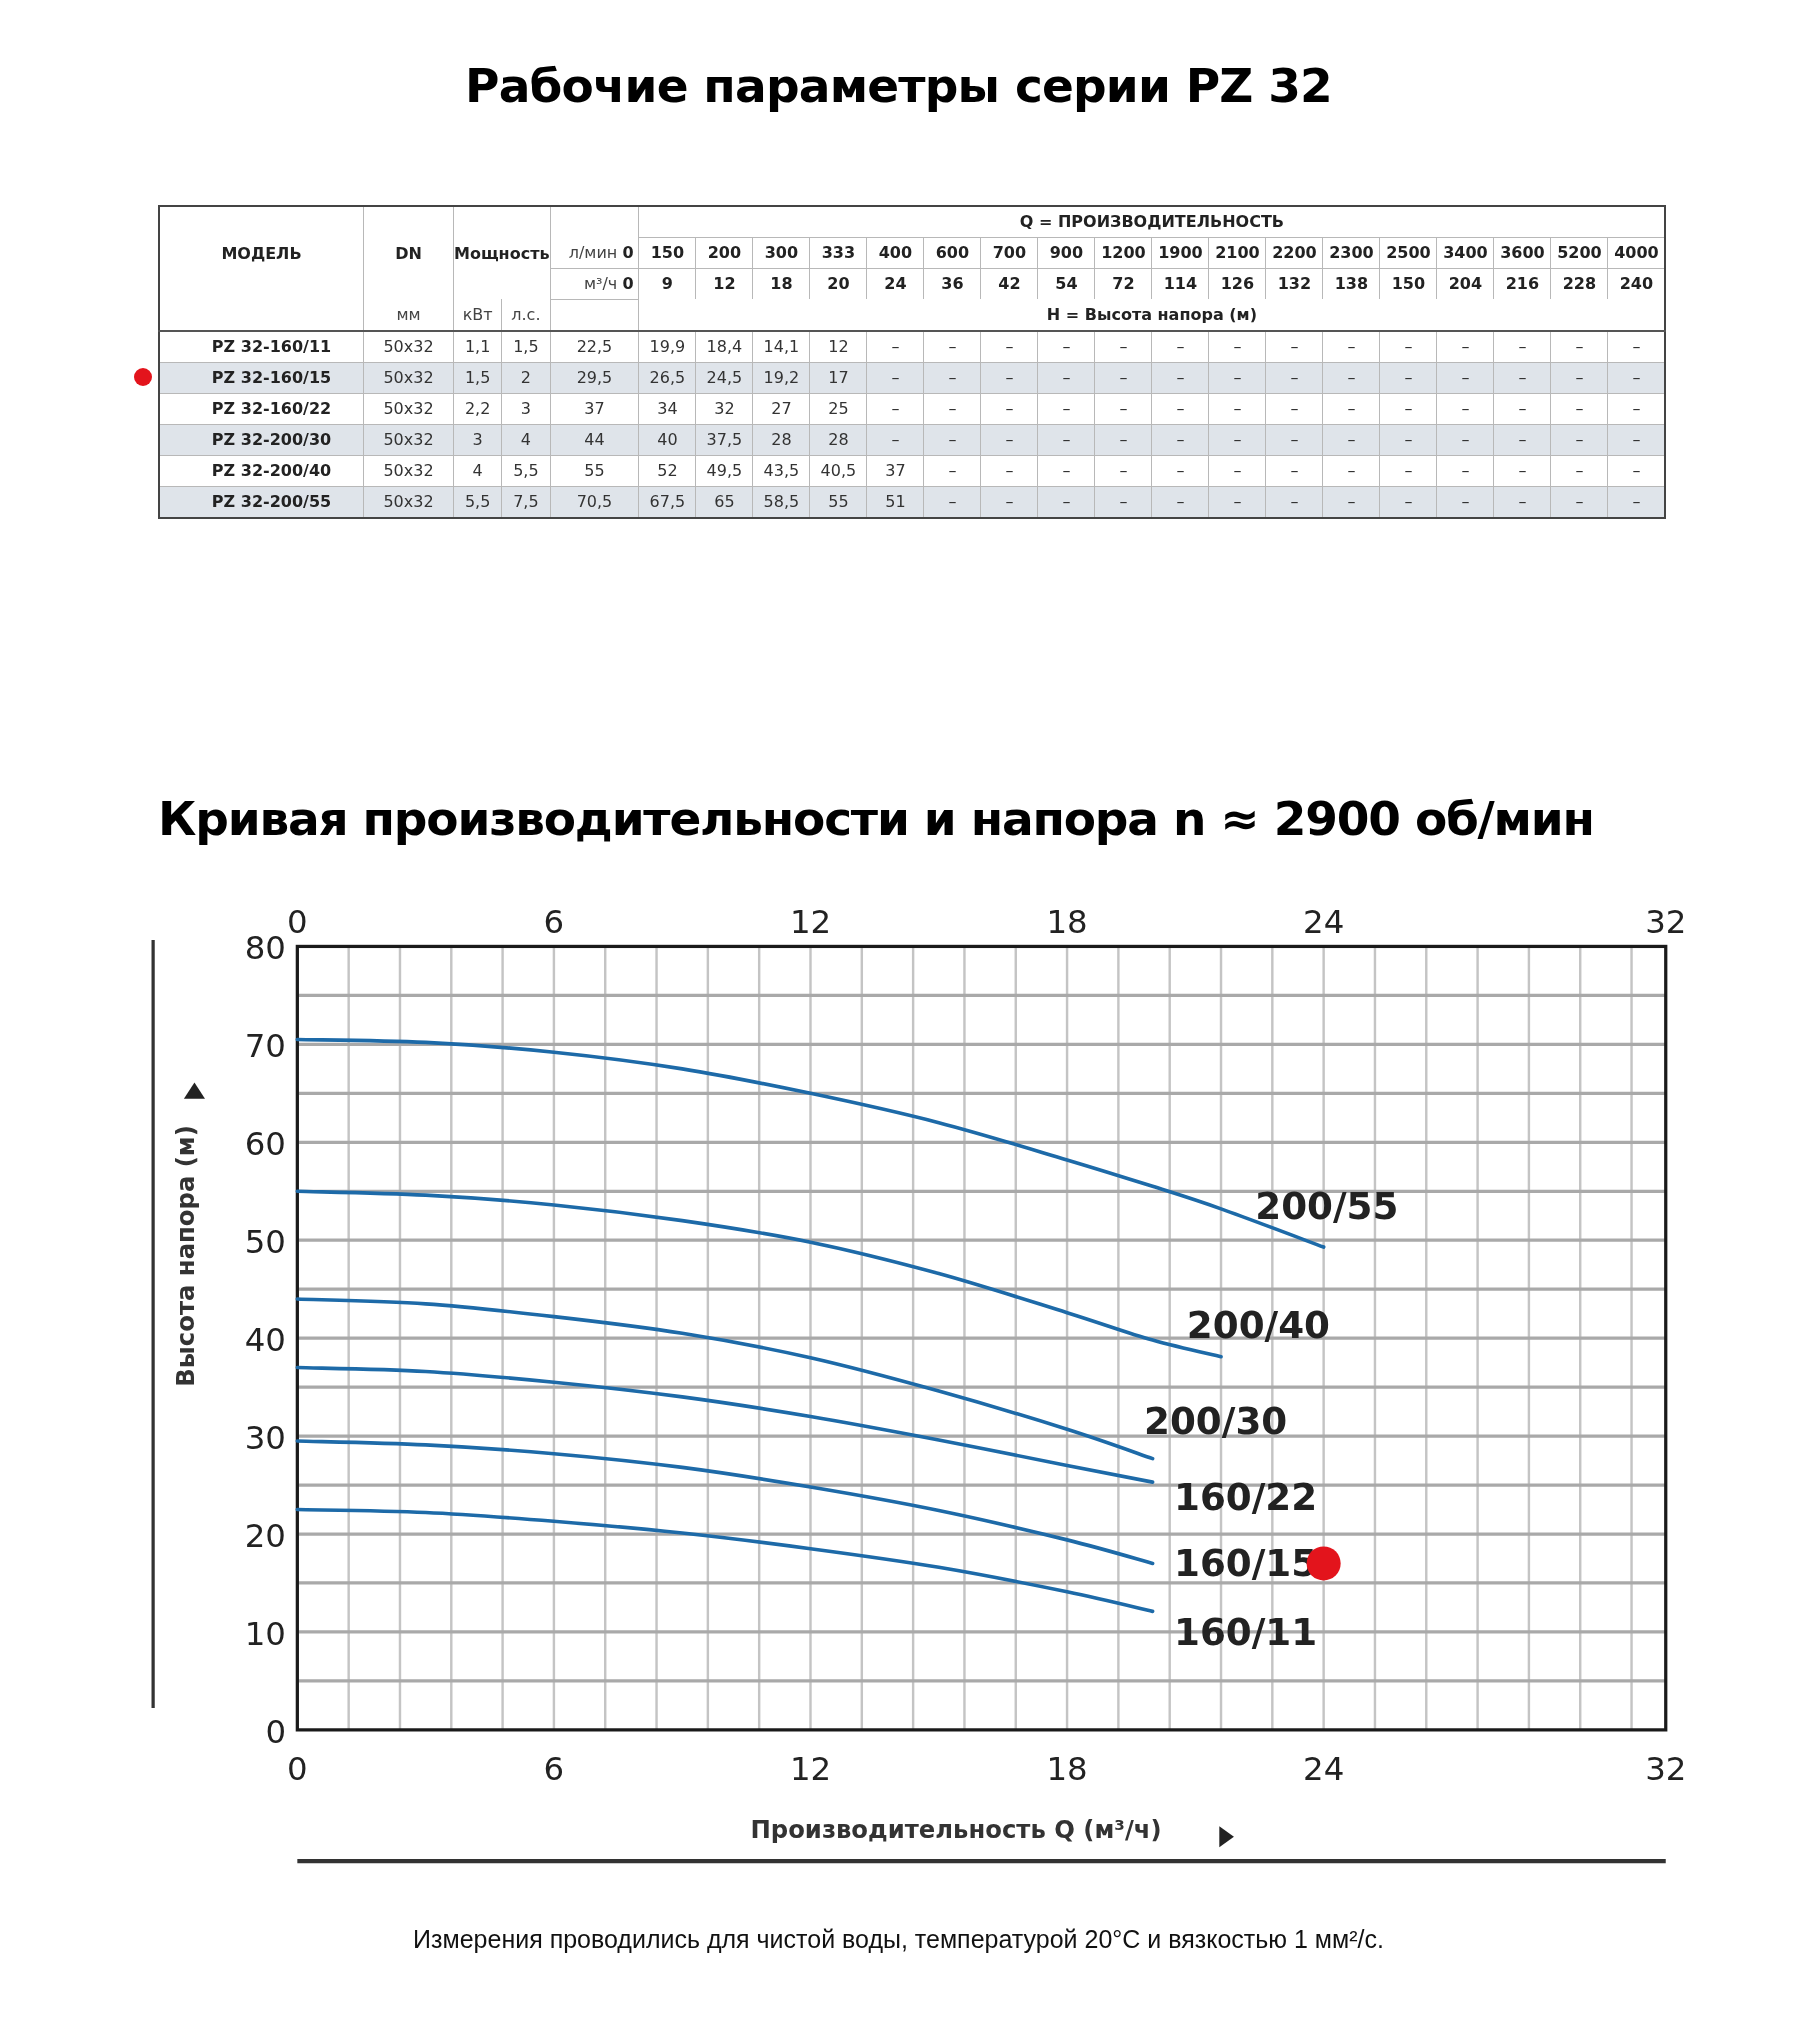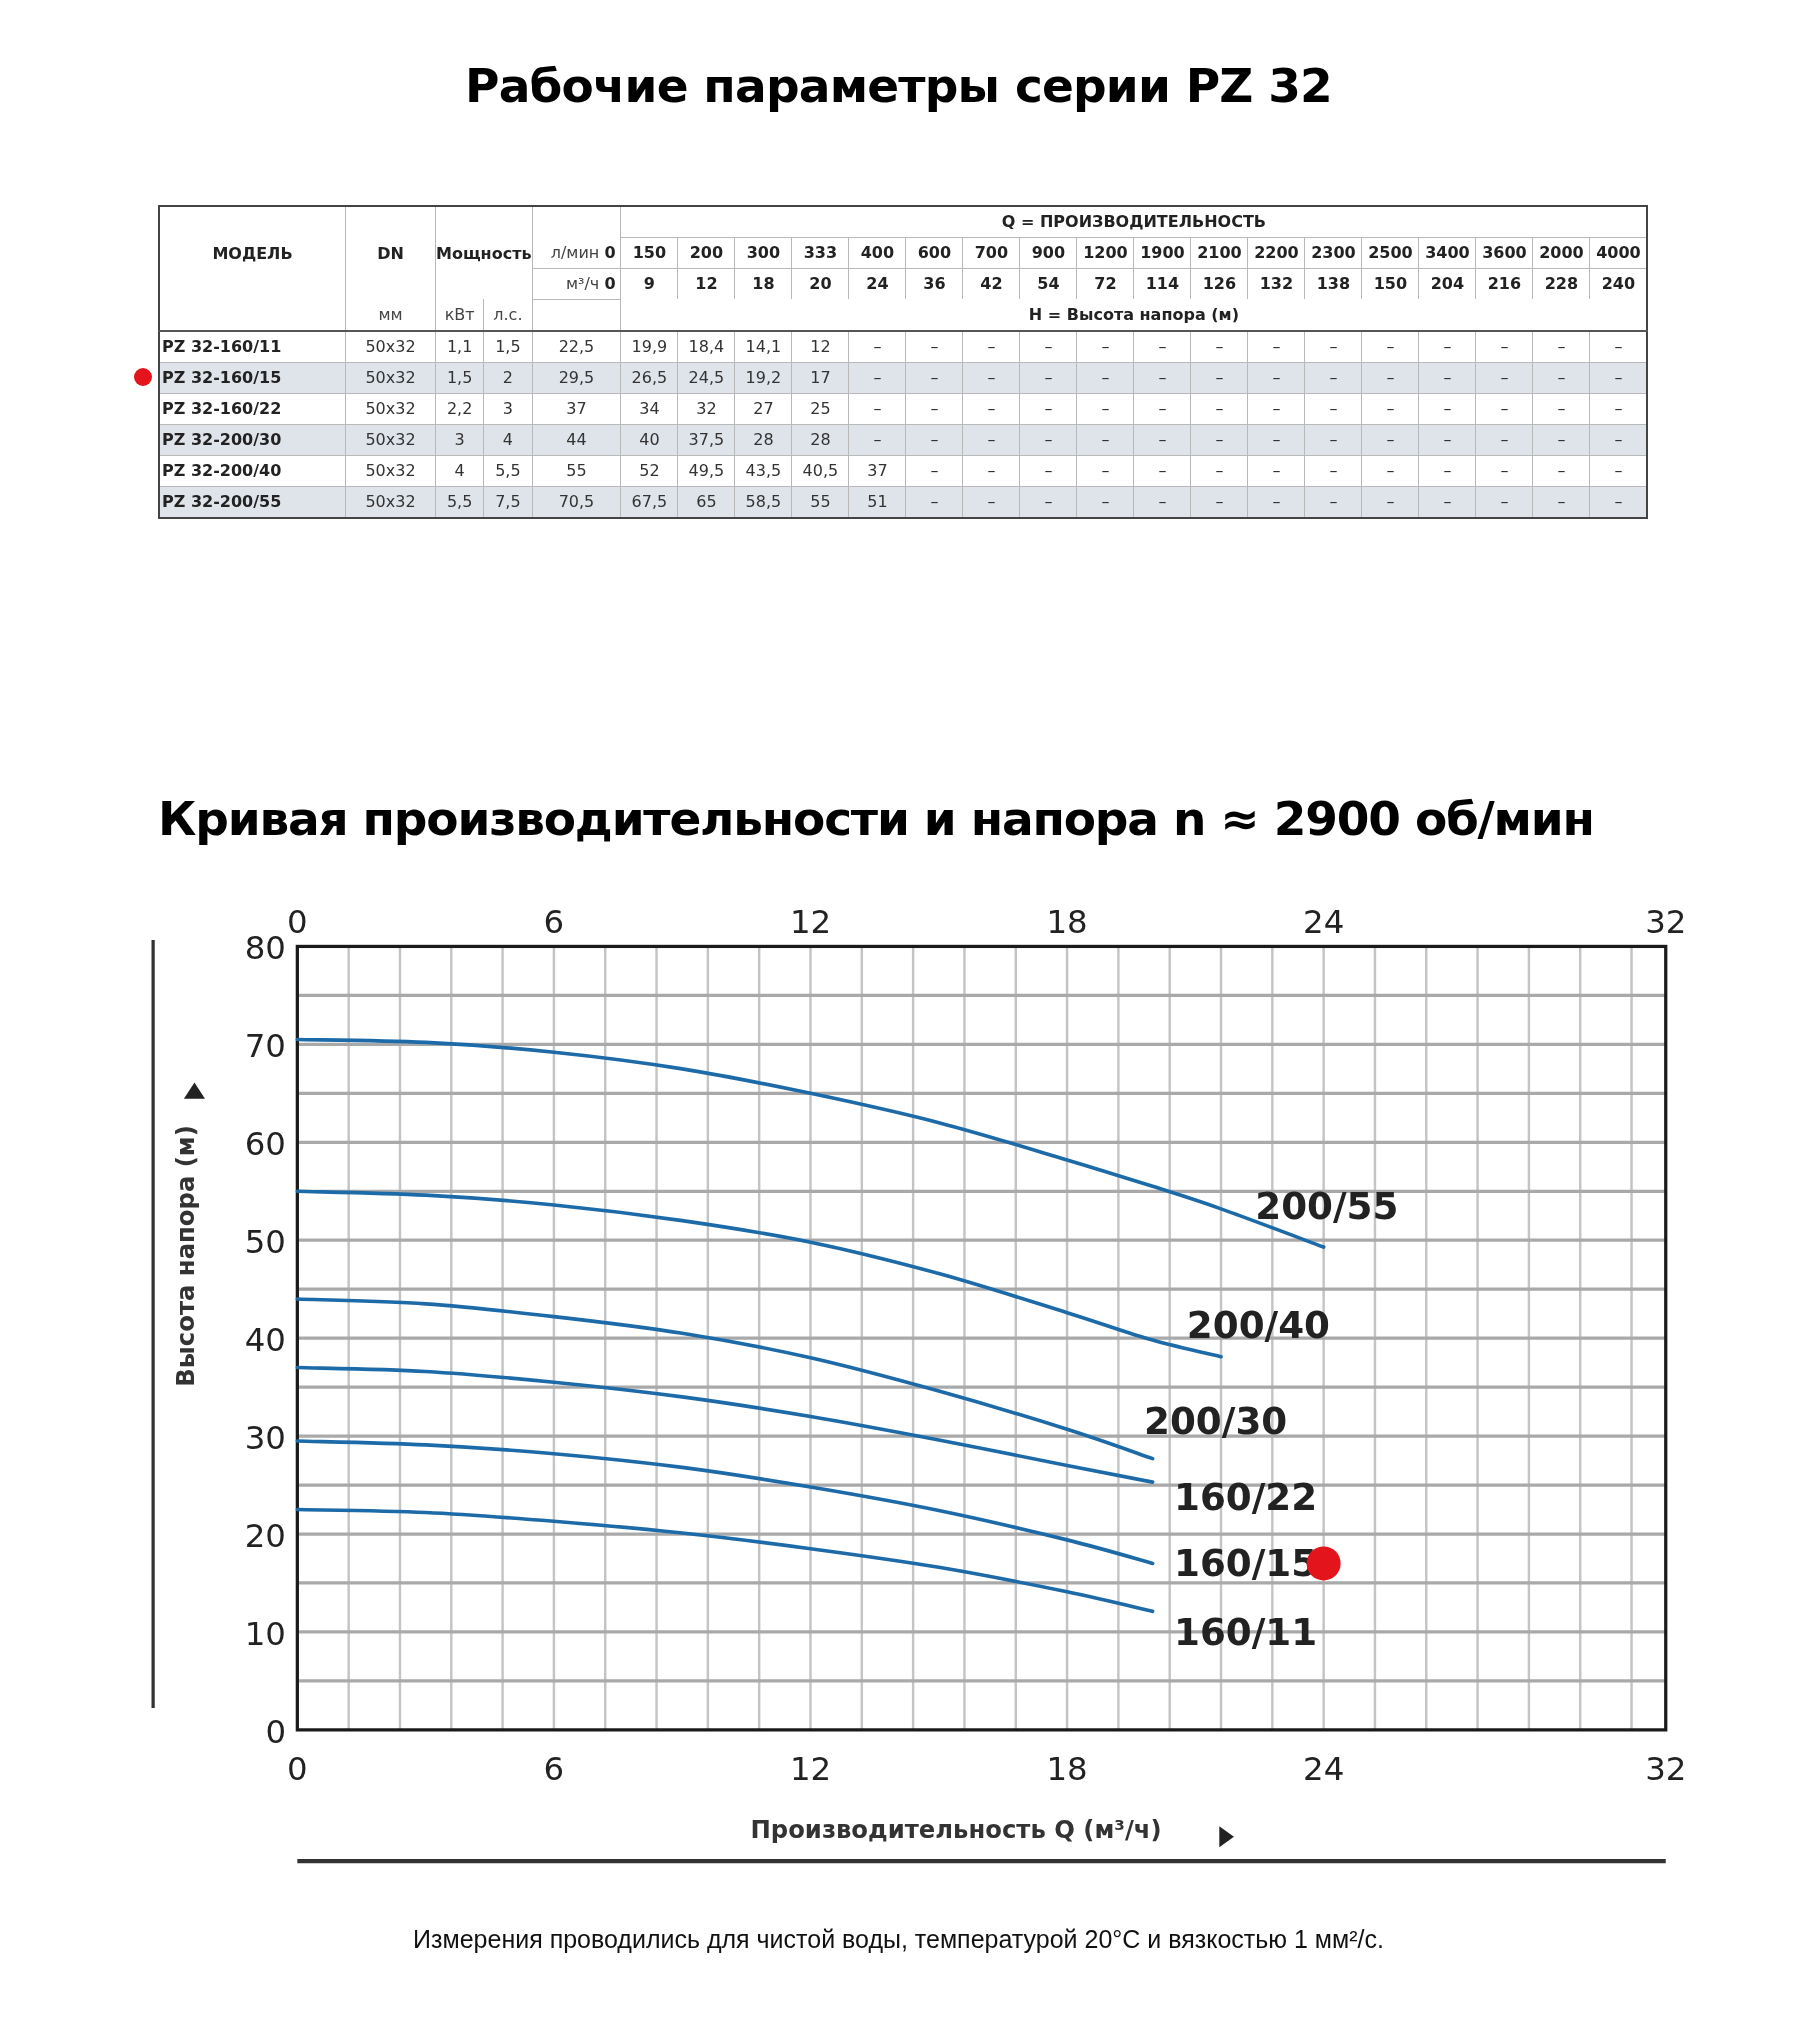--- a/index.html
+++ b/index.html
@@ -8,21 +8,21 @@
   .title { position:absolute; left:0; width:1797px; text-align:center; font-weight:bold;
            font-family:"DejaVu Sans", "Liberation Sans", sans-serif; color:#000; }
   #title1 { top:58px; font-size:47px; letter-spacing:-0.8px; }
   #title2 { top:752px; font-size:47px; letter-spacing:-1.2px; left:158px; width:auto; text-align:left;margin-top:39px; }
 
   
   #spec-table { position:absolute; left:158px; top:205px; border-collapse:collapse;
                 border:2.4px solid #444; font-family:"DejaVu Sans", sans-serif; font-size:16px; color:#333; }
   #spec-table td, #spec-table th { border:1.2px solid #b8b8b8; padding:0; text-align:center; height:30px; }
   #spec-table th { font-weight:bold; color:#222; }
-  #spec-table .model { text-align:left; padding-left:2px; font-weight:bold; color:#222; width:183px; }
+  #spec-table .model { text-align:center; padding-left:20px; font-weight:bold; color:#222; width:183px; }
   #spec-table tr.even td { background:#dfe4ea; }
   #spec-table .hdr-noborder-b { border-bottom:none; }
   #spec-table .hdr-noborder-t { border-top:none; }
   #spec-table .unitcell { font-weight:normal; color:#444;margin-left:25px; }
   #spec-table .qcell { width:56px; }
   #spec-table .flowlabel { text-align:right; padding-right:4.9px; font-weight:normal; color:#444; width:83px;margin-top:9px; }
   #spec-table .flowlabel b { color:#222; }
   #spec-table tr.datarow td { height:30px; }
   #spec-table tr.datarow td.bodyfirst { border-top:2px solid #555; }
   .row-dot { position:absolute; left:134px; width:18px; height:18px; border-radius:50%; background:#e3141c; }
@@ -58,21 +58,21 @@
         <th class="qcell">700</th>
         <th class="qcell">900</th>
         <th class="qcell">1200</th>
         <th class="qcell">1900</th>
         <th class="qcell">2100</th>
         <th class="qcell">2200</th>
         <th class="qcell">2300</th>
         <th class="qcell">2500</th>
         <th class="qcell">3400</th>
         <th class="qcell">3600</th>
-        <th class="qcell">2000</th>
+        <th class="qcell">5200</th>
         <th class="qcell">4000</th>
       </tr>
       <tr>
         <th class="flowlabel"><span>м³/ч</span> <b>0</b></th>
         <th class="qcell" style="border-bottom:none">9</th>
         <th class="qcell" style="border-bottom:none">12</th>
         <th class="qcell" style="border-bottom:none">18</th>
         <th class="qcell" style="border-bottom:none">20</th>
         <th class="qcell" style="border-bottom:none">24</th>
         <th class="qcell" style="border-bottom:none">36</th>

